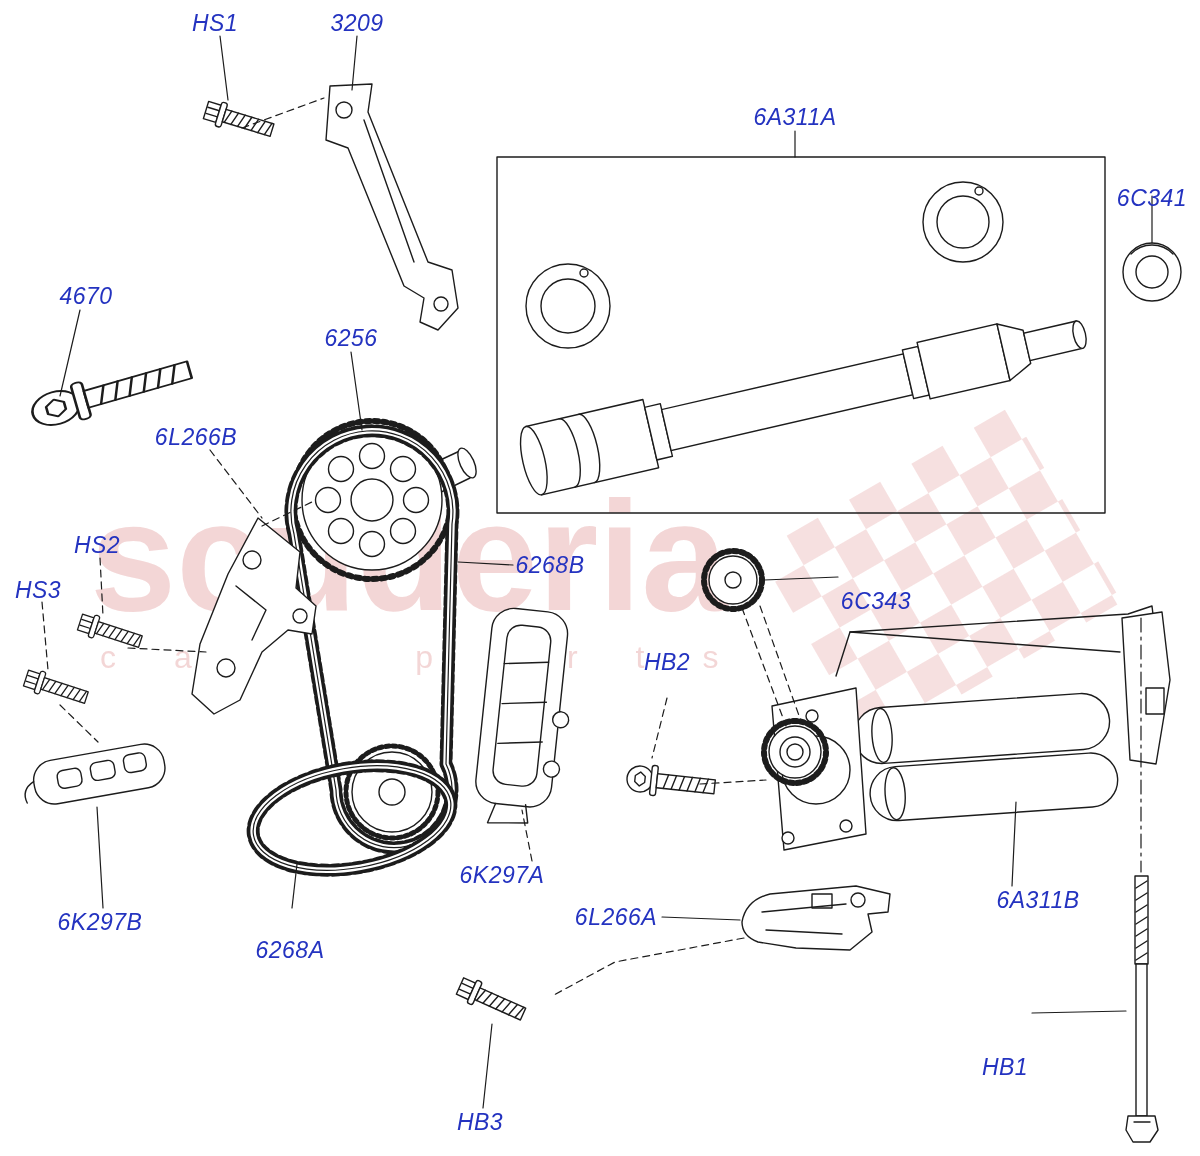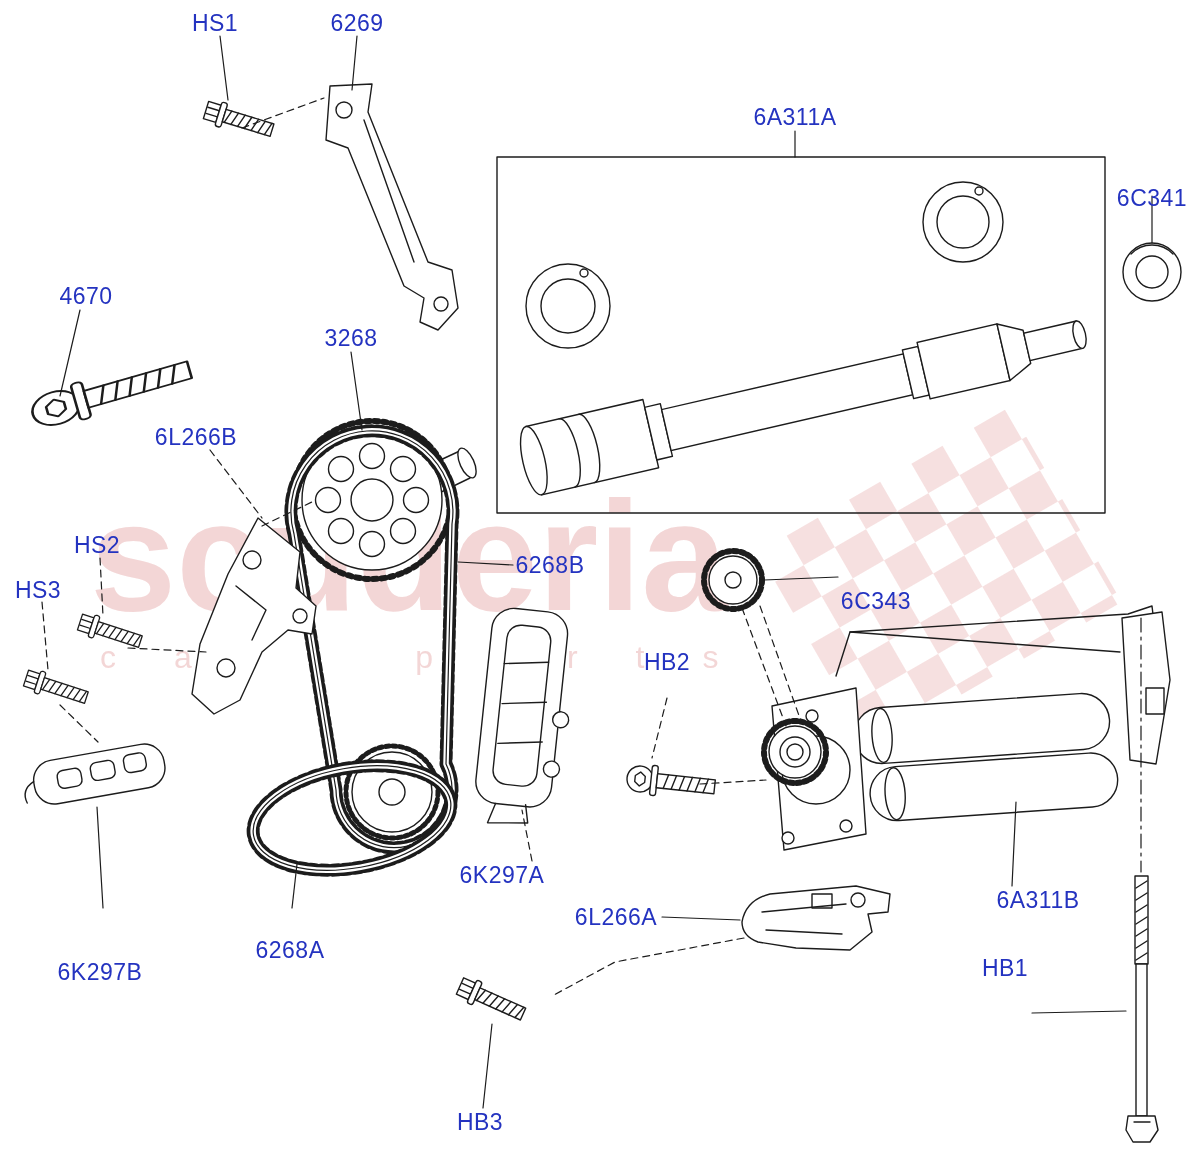--- a/index.html
+++ b/index.html
@@ -13,20 +13,21 @@
     background:#ffffff; overflow:hidden;
   }
   .stage svg { position:absolute; left:0; top:0; }
   .plabel {
     position:absolute;
     transform:translate(-50%,-50%);
     font-size:23px;
     color:var(--label-color,#2433c0);
     letter-spacing:.5px;
     white-space:nowrap;
+    font-style:italic;
   }
 </style>
 </head>
 <body>
 
 <div class="stage">
 
 <svg width="1200" height="1156" viewBox="0 0 1200 1156">
   <defs>
     <g id="boltProto">
@@ -261,32 +262,32 @@
       <path d="M262,526 L316,500"></path>
       <path d="M742,608 L786,726"></path>
       <path d="M760,606 L802,724"></path>
       <path d="M744,938 L615,962 L552,996"></path>
       <path d="M1141,618 L1141,872" stroke-dasharray="14 5 3 5"></path>
     </g>
   </g>
 </svg>
 
 <div class="plabel" style="left:215px;top:23px">HS1</div>
-<div class="plabel" style="left:357px;top:23px">6269</div>
+<div class="plabel" style="left:357px;top:23px">3209</div>
 <div class="plabel" style="left:795px;top:117px">6A311A</div>
 <div class="plabel" style="left:1152px;top:198px">6C341</div>
 <div class="plabel" style="left:86px;top:296px">4670</div>
-<div class="plabel" style="left:351px;top:338px">3268</div>
+<div class="plabel" style="left:351px;top:338px">6256</div>
 <div class="plabel" style="left:196px;top:437px">6L266B</div>
 <div class="plabel" style="left:97px;top:545px">HS2</div>
 <div class="plabel" style="left:38px;top:590px">HS3</div>
 <div class="plabel" style="left:550px;top:565px">6268B</div>
 <div class="plabel" style="left:876px;top:601px">6C343</div>
 <div class="plabel" style="left:667px;top:662px">HB2</div>
-<div class="plabel" style="left:100px;top:972px">6K297B</div>
+<div class="plabel" style="left:100px;top:922px">6K297B</div>
 <div class="plabel" style="left:290px;top:950px">6268A</div>
 <div class="plabel" style="left:502px;top:875px">6K297A</div>
 <div class="plabel" style="left:616px;top:917px">6L266A</div>
 <div class="plabel" style="left:1038px;top:900px">6A311B</div>
 <div class="plabel" style="left:480px;top:1122px">HB3</div>
-<div class="plabel" style="left:1005px;top:968px">HB1</div>
+<div class="plabel" style="left:1005px;top:1067px">HB1</div>
 
 </div>
 
 </body></html>

